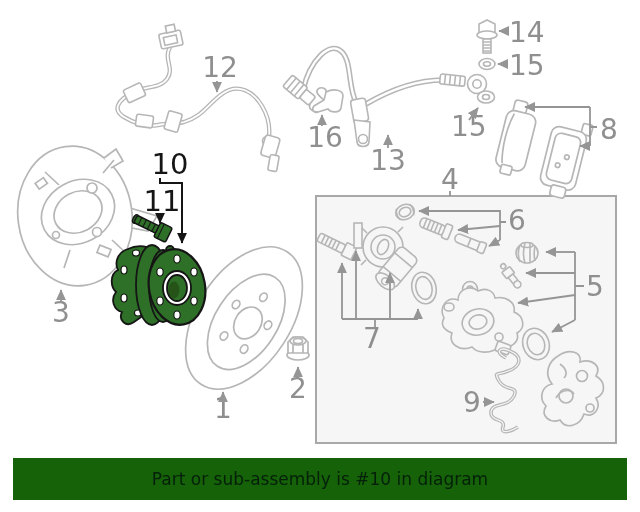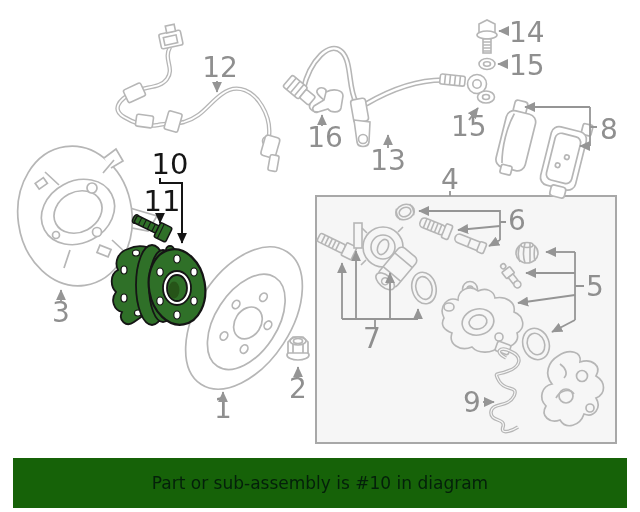--- a/index.html
+++ b/index.html
@@ -1,21 +1,21 @@
 <!DOCTYPE html>
 <html><head>
 <meta charset="utf-8">
 <style>
   html,body{margin:0;padding:0;background:#ffffff;}
   .screen{position:relative;width:640px;height:512px;background:#ffffff;overflow:hidden;
           font-family:"DejaVu Sans",sans-serif;}
   .diagram-svg{position:absolute;left:0;top:0;}
   .lbl{font-family:"DejaVu Sans",sans-serif;font-size:28px;fill:#8f8f8f;}
   .lbl-dark{font-family:"DejaVu Sans",sans-serif;font-size:29px;fill:#151515;}
-  .banner{position:absolute;left:13px;top:458px;width:614px;height:50px;background:#166208;
+  .banner{position:absolute;left:13px;top:458px;width:614px;height:42px;background:#166208;
           display:flex;flex-direction:column;align-items:center;justify-content:center;
           color:#04200a;font-size:17px;line-height:20px;}
   .banner div{white-space:nowrap;}
 </style>
 </head>
 <body>
 
 <div class="screen">
 <svg class="diagram-svg" width="640" height="512" viewBox="0 0 640 512">
   <defs>

